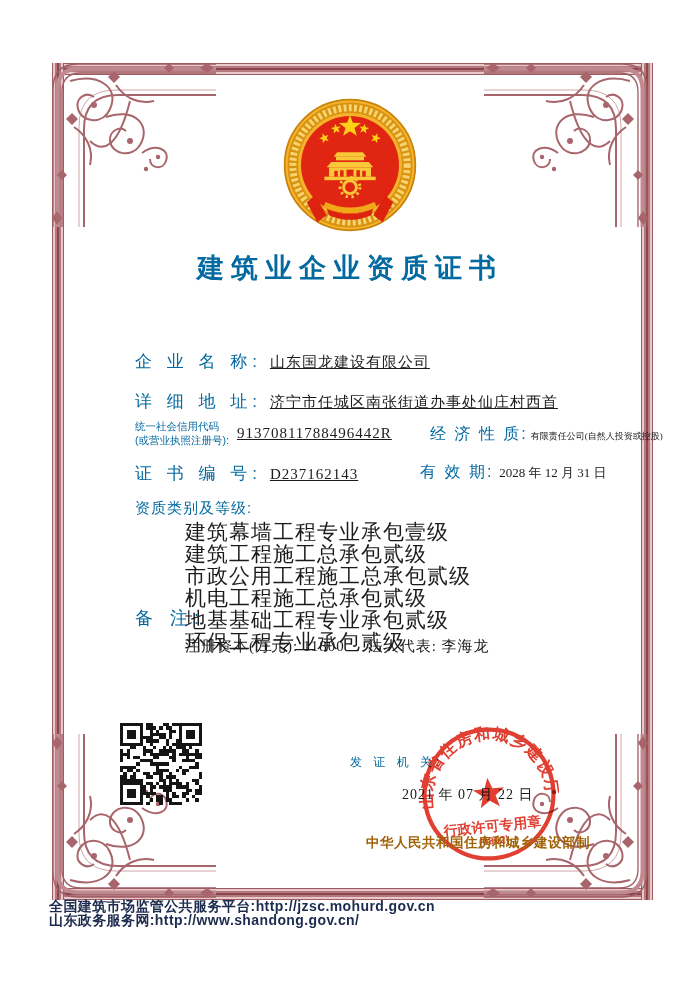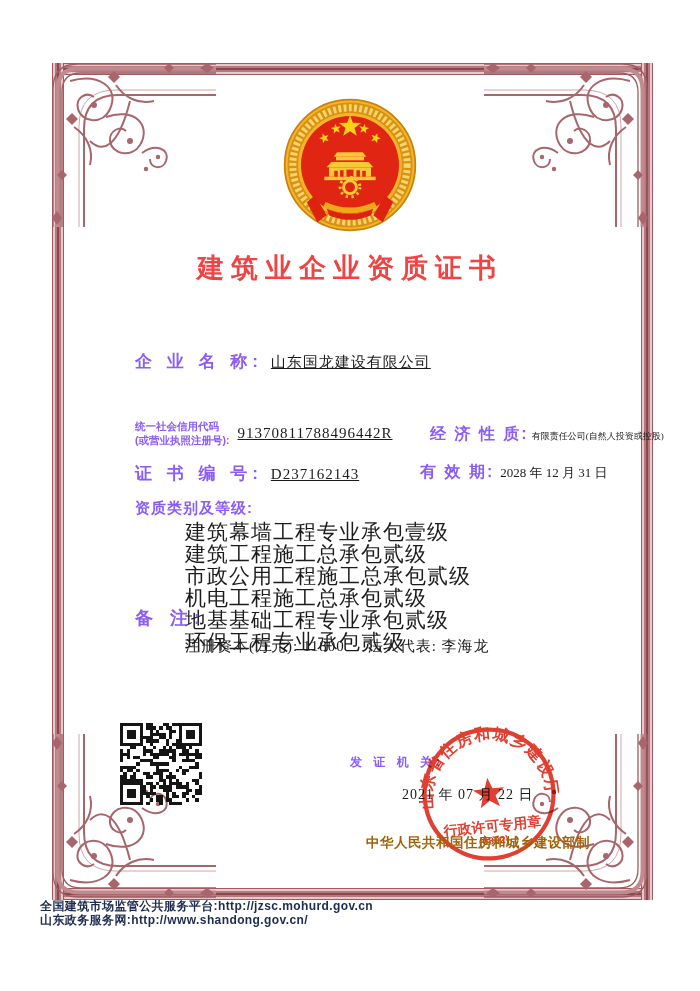--- a/index.html
+++ b/index.html
@@ -23,24 +23,24 @@
   .corner{position:absolute; width:170px; height:170px;}
   .corner.tl{left:46px; top:57px;}
   .corner.tr{left:484px; top:57px; transform:scaleX(-1);}
   .corner.bl{left:46px; top:734px; transform:scaleY(-1);}
   .corner.br{left:484px; top:734px; transform:scale(-1,-1);}
   
   .emblem{position:absolute; left:277px; top:95px; width:146px; height:140px;}
   .title{
     position:absolute; left:0; top:250px; width:100%; text-align:center;
     font-family:"Liberation Sans", sans-serif; font-weight:bold;
-    font-size:27px; letter-spacing:7px; color:#ef4444;
+    font-size:27px; letter-spacing:7px; color:#0369a1;
   }
   
-  .lbl{font-family:"Liberation Sans", sans-serif; font-weight:bold; color:#8b5cf6;}
+  .lbl{font-family:"Liberation Sans", sans-serif; font-weight:normal; color:#0369a1;}
   .val{font-family:"Liberation Serif", serif; color:#1b1b1b;}
   .row{position:absolute; white-space:nowrap;}
   .row-company{left:135px; top:350px;}
   .row-address{left:135px; top:390px;}
   .row-credit{left:135px; top:420px;}
   .row-economic{left:430px; top:424px;}
   .row-certno{left:135px; top:462px;}
   .row-valid{left:420px; top:462px;}
   .lbl-big{font-size:17px; letter-spacing:5px;}
   .lbl-mid{font-size:16px; letter-spacing:2px;}
@@ -55,22 +55,22 @@
   .capital-line{position:absolute; left:185px; top:637px; font-size:15px; letter-spacing:1px; white-space:nowrap;}
   .capital-line .gap{display:inline-block; width:18px;}
   
   .qr{position:absolute; left:120px; top:723px; width:82px; height:82px;}
   .authority{position:absolute; left:350px; top:754px; font-size:12px; letter-spacing:4px;}
   .issue-date{position:absolute; left:402px; top:786px; font-size:14px; letter-spacing:1px;}
   .seal{position:absolute; left:419px; top:724px; width:140px; height:140px; mix-blend-mode:multiply;}
   .made-by{position:absolute; left:366px; top:834px; font-family:"Liberation Sans",sans-serif;
            font-weight:bold; font-size:13.5px; letter-spacing:0.5px; color:#a16207;}
   
-  .footer{position:absolute; left:40px; top:899px; font-family:"Liberation Sans",sans-serif;
-          font-weight:bold; font-size:12px; line-height:14px; color:#1d2c4e; letter-spacing:0.4px;}
+  .footer{position:absolute; left:49px; top:899px; font-family:"Liberation Sans",sans-serif;
+          font-weight:bold; font-size:14px; line-height:14px; color:#1d2c4e; letter-spacing:0.4px;}
 </style>
 </head>
 <body>
 
 <div class="page">
 
   <svg width="0" height="0" style="position:absolute" aria-hidden="true">
     <defs>
       <path id="star" d="M0,-9 L2.2,-3 L8.6,-2.8 L3.5,1.1 L5.3,7.3 L0,3.7 L-5.3,7.3 L-3.5,1.1 L-8.6,-2.8 L-2.2,-3 Z"></path>
       <symbol id="corner-ornament" viewBox="0 0 170 170">
@@ -156,20 +156,23 @@
     <path d="M40,97 Q60,107 80,97 L78,103 Q60,111 42,103 Z" fill="#dd2210"></path>
     <path d="M38,94 Q60,104 82,94" fill="none" stroke="#f0a818" stroke-width="5"></path>
   </svg>
 
   <div class="title">建筑业企业资质证书</div>
 
   <div class="row row-company">
     <span class="lbl lbl-big">企 业 名 称:</span><span class="val val-main">山东国龙建设有限公司</span>
   </div>
 
+  <div class="row row-address">
+    <span class="lbl lbl-big">详 细 地 址:</span><span class="val val-main">济宁市任城区南张街道办事处仙庄村西首</span>
+  </div>
 
   <div class="row row-credit">
     <span class="lbl credit-label">
       <span>统一社会信用代码</span><br>
       <span>(或营业执照注册号):</span>
     </span><span class="val val-main" style="vertical-align:middle;">91370811788496442R</span>
   </div>
 
   <div class="row row-economic">
     <span class="lbl lbl-mid">经 济 性 质:</span><span class="val val-tiny">有限责任公司(自然人投资或控股)</span>

